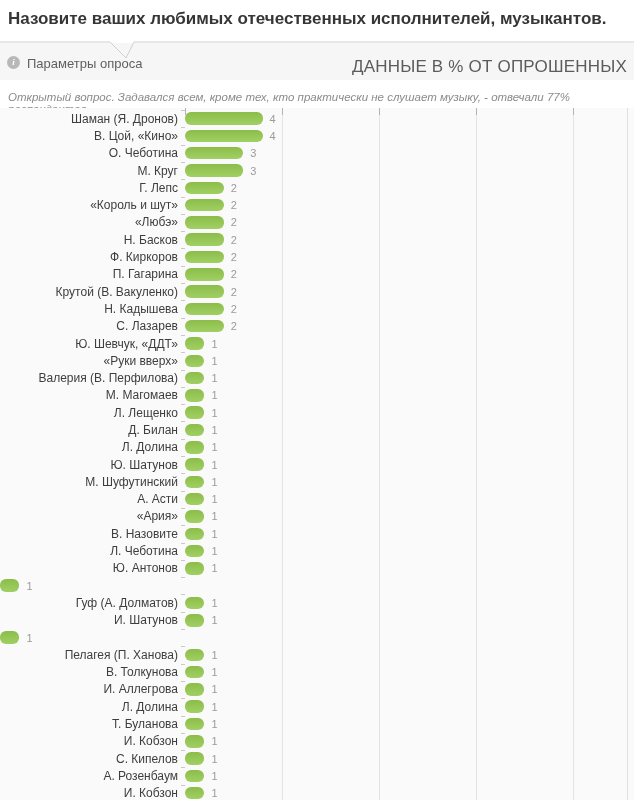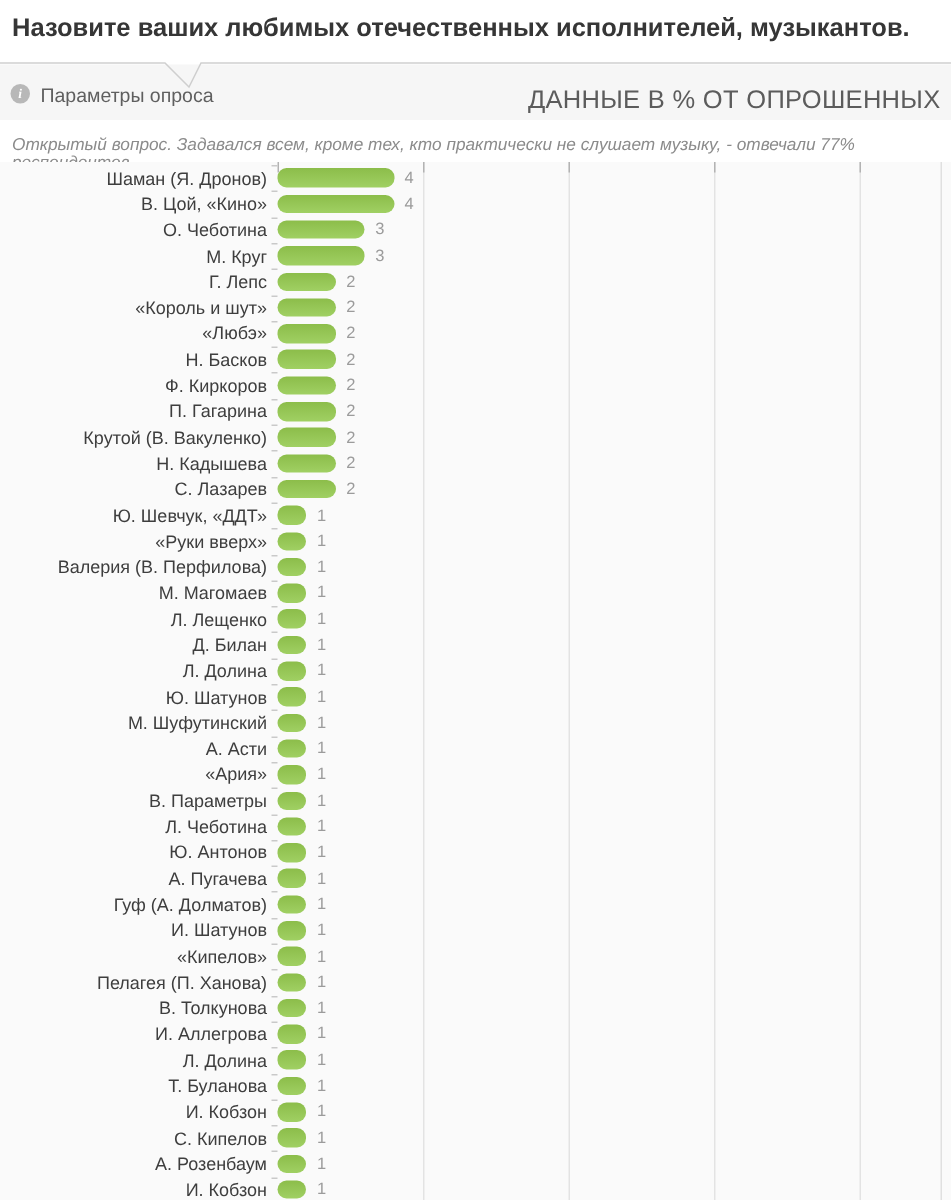--- a/index.html
+++ b/index.html
@@ -287,63 +287,61 @@
         </div>
       </div>
       <div class="row">
         <div class="cat">«Ария»</div>
         <div class="plotcell">
           <div class="bar" style="width: 19.4px;"></div>
           <span class="val">1</span>
         </div>
       </div>
       <div class="row">
-        <div class="cat">В. Параметры</div>
+        <div class="cat">В. Назовите</div>
         <div class="plotcell">
           <div class="bar" style="width: 19.4px;"></div>
           <span class="val">1</span>
         </div>
       </div>
       <div class="row">
         <div class="cat">Л. Чеботина</div>
         <div class="plotcell">
           <div class="bar" style="width: 19.4px;"></div>
           <span class="val">1</span>
         </div>
       </div>
       <div class="row">
         <div class="cat">Ю. Антонов</div>
         <div class="plotcell">
           <div class="bar" style="width: 19.4px;"></div>
           <span class="val">1</span>
         </div>
       </div>
       <div class="row">
-        <div class="cat">А. Пугачева</div>
         <div class="plotcell">
           <div class="bar" style="width: 19.4px;"></div>
           <span class="val">1</span>
         </div>
       </div>
       <div class="row">
         <div class="cat">Гуф (А. Долматов)</div>
         <div class="plotcell">
           <div class="bar" style="width: 19.4px;"></div>
           <span class="val">1</span>
         </div>
       </div>
       <div class="row">
         <div class="cat">И. Шатунов</div>
         <div class="plotcell">
           <div class="bar" style="width: 19.4px;"></div>
           <span class="val">1</span>
         </div>
       </div>
       <div class="row">
-        <div class="cat">«Кипелов»</div>
         <div class="plotcell">
           <div class="bar" style="width: 19.4px;"></div>
           <span class="val">1</span>
         </div>
       </div>
       <div class="row">
         <div class="cat">Пелагея (П. Ханова)</div>
         <div class="plotcell">
           <div class="bar" style="width: 19.4px;"></div>
           <span class="val">1</span>

